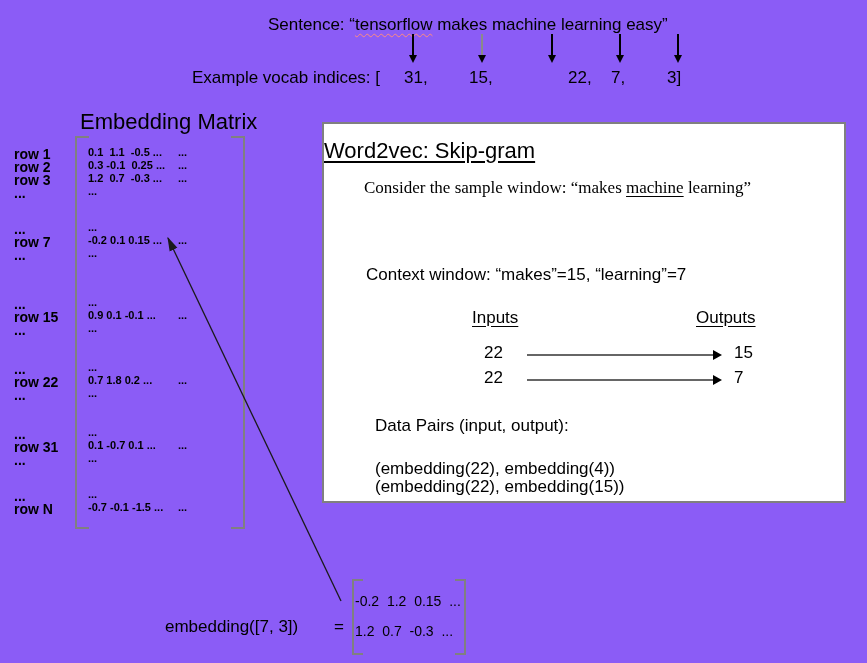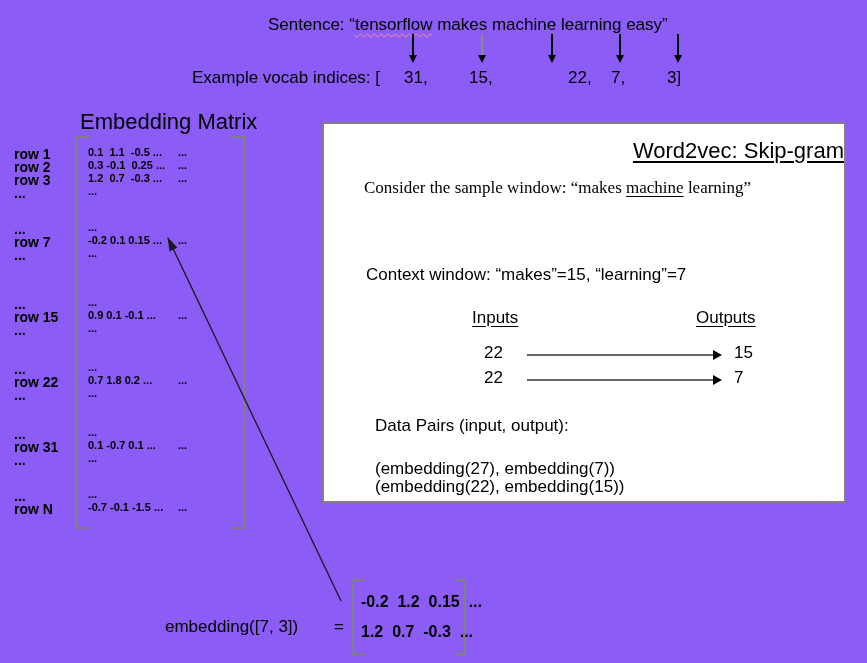--- a/index.html
+++ b/index.html
@@ -36,24 +36,24 @@
 
   
   .mgroup{position:absolute;left:0;width:260px;}
   .mline{position:relative;height:13px;}
   .mlabel{position:absolute;left:14px;top:0;font-size:14px;font-weight:bold;white-space:pre;}
   .mval{position:absolute;left:88px;top:0;font-size:11px;font-weight:bold;white-space:pre;}
   .mell{position:absolute;left:178px;top:0;font-size:11px;font-weight:bold;white-space:pre;}
 
   
   .w2vbox{position:absolute;left:322px;top:122px;width:520px;height:377px;border:2px solid #808080;background:#fff;}
-  .boxtitle{position:absolute;left:0;top:14px;width:100%;text-align:right;}
-
-  
-  .smrow{position:absolute;left:9px;font-size:16px;font-weight:bold;white-space:pre;}
+  .boxtitle{position:absolute;left:0;top:14px;width:100%;text-align:left;}
+
+  
+  .smrow{position:absolute;left:3px;font-size:14px;font-weight:normal;white-space:pre;}
 
   .overlay{position:absolute;left:0;top:0;pointer-events:none;}
 </style>
 </head>
 <body>
 
 <div class="canvas">
 
   <div class="abs t17" style="left:268px;top:15px;"><span>Sentence: “</span><span class="squiggle">tensorflow</span><span> makes machine learning easy”</span></div>
 
@@ -200,21 +200,21 @@
     <div class="abs t17" style="left:160px;top:219px;">22</div>
     <div class="abs t17" style="left:410px;top:219px;">15</div>
     <div class="harrow" style="left:203px;top:230px;width:186px;"></div>
 
     <div class="abs t17" style="left:160px;top:244px;">22</div>
     <div class="abs t17" style="left:410px;top:244px;">7</div>
     <div class="harrow" style="left:203px;top:255px;width:186px;"></div>
 
     <div class="abs t17" style="left:51px;top:292px;">Data Pairs (input, output):</div>
     <div class="abs t17" style="left:51px;top:314px;margin-top:39px;">(embedding(22), embedding(15))</div>
-    <div class="abs t17" style="left:51px;top:335px;">(embedding(27), embedding(7))</div>
+    <div class="abs t17" style="left:51px;top:335px;">(embedding(22), embedding(4))</div>
   </div>
 
   <div class="abs t17" style="left:165px;top:617px;">embedding([7, 3])</div>
   <div class="abs t17" style="left:334px;top:617px;">=</div>
 
   <div class="matwrap small" style="left:352px;top:579px;width:114px;height:76px;">
     <div class="bracket left"></div>
     <div class="bracket right"></div>
     <div class="smrow" style="top:14px;">-0.2  1.2  0.15  ...</div>
     <div class="smrow" style="top:44px;">1.2  0.7  -0.3  ...</div>

